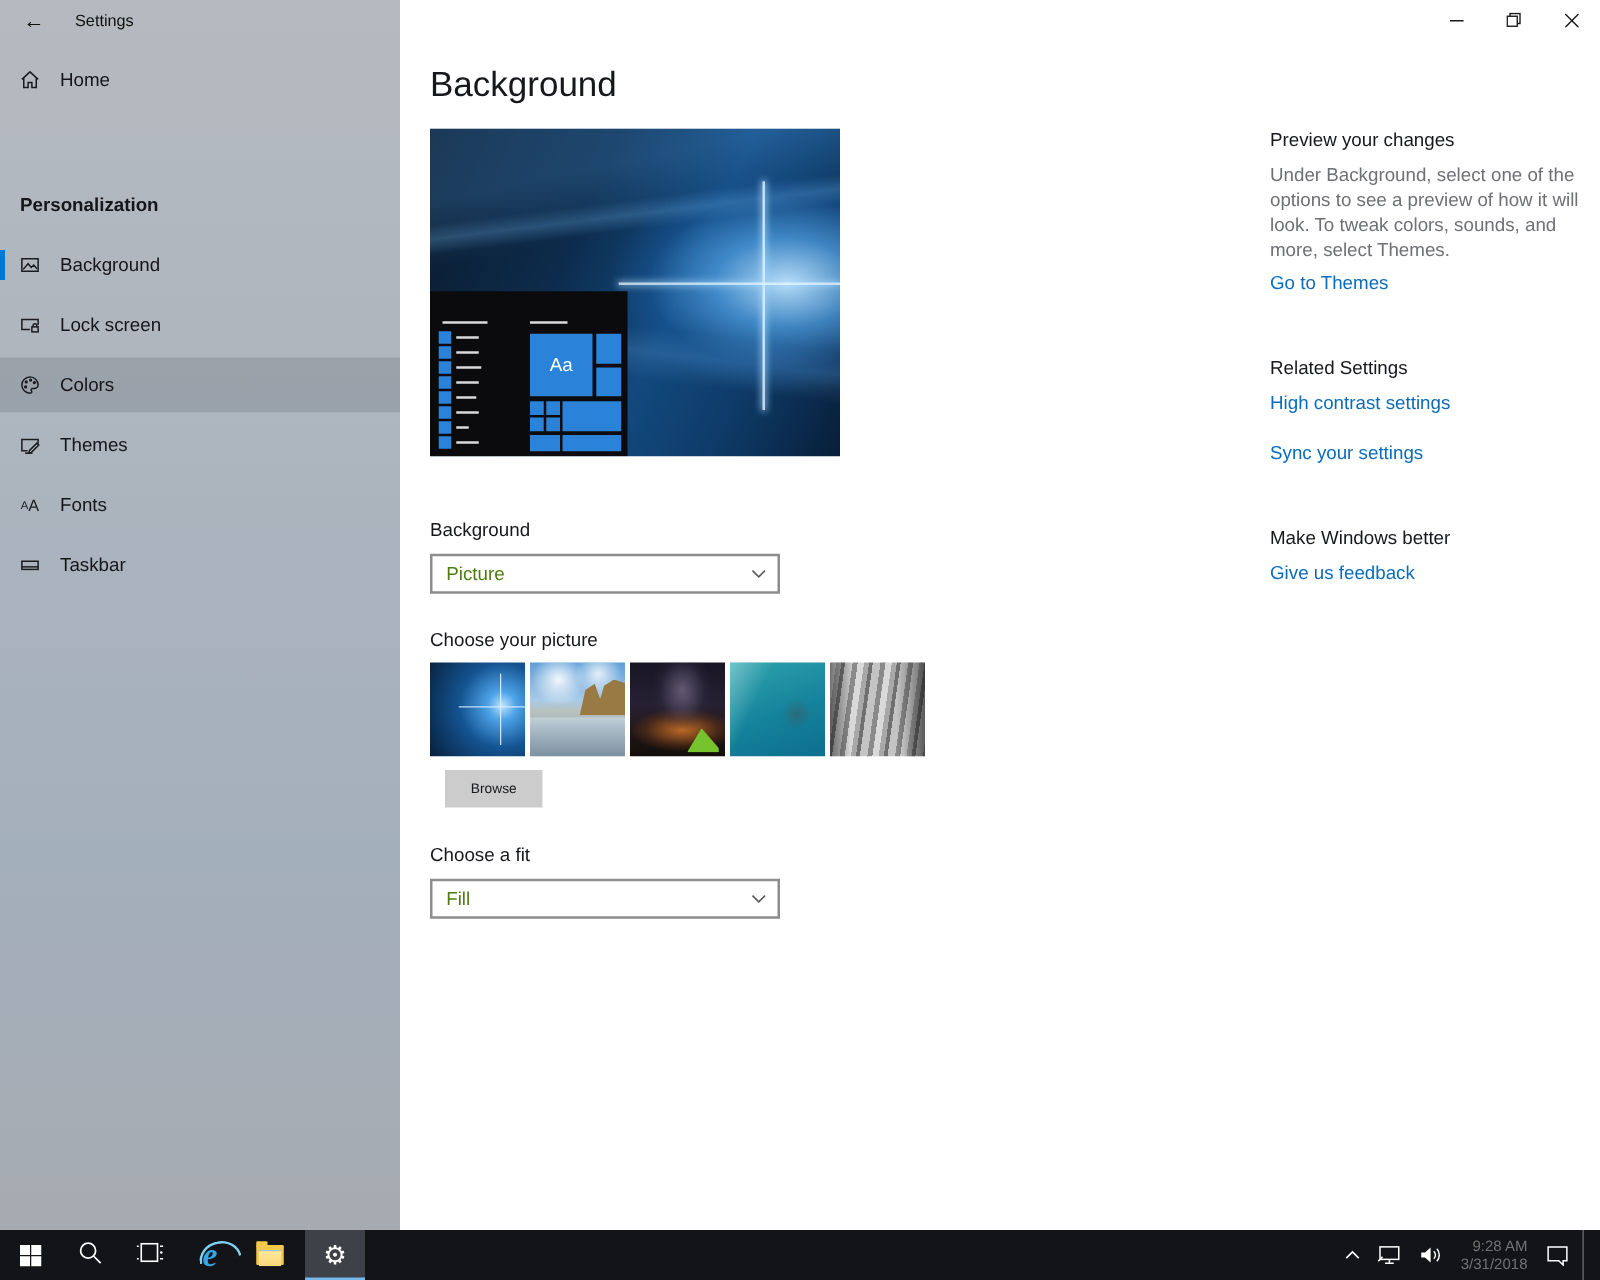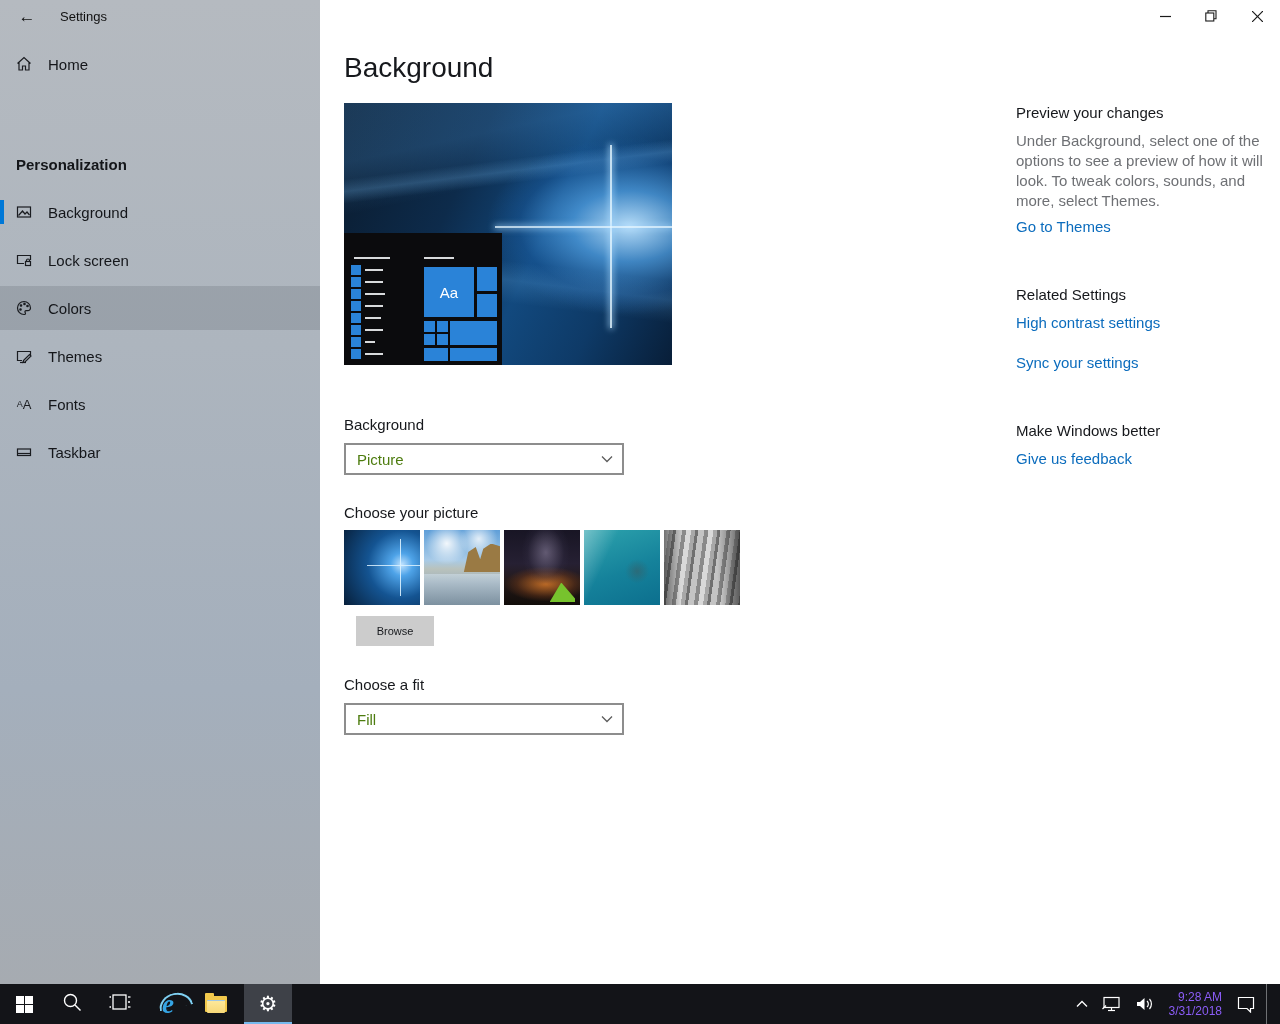--- a/index.html
+++ b/index.html
@@ -128,21 +128,21 @@
     background:linear-gradient(180deg,#fde89a,#f7d878); border-radius:1px; border-top:1px solid #9ec7e8; }
   .gear-glyph { color:#fff; font-size:21px; font-family:"DejaVu Sans",sans-serif; line-height:1; }
 
   .tb-watermark { position:absolute; right:16px; top:0; height:40px; display:flex; align-items:center;
     z-index:1; pointer-events:none; }
   .wm-text { font-size:19px; color:rgba(195,200,206,0.55); letter-spacing:0.5px; white-space:nowrap; }
   .wm-book { margin-right:6px; opacity:0.75; }
   .tb-right { position:absolute; right:8px; top:0; height:40px; display:flex; align-items:center; z-index:2; }
   .tray-btn { height:40px; display:flex; align-items:center; justify-content:center;
     color:#fff; cursor:pointer; padding:0 7px; }
-  .clock { text-align:right; color:#8b5cf6; font-size:12px; line-height:14px; padding:0 8px; cursor:pointer; }
+  .clock { text-align:right; color:#737373; font-size:12px; line-height:14px; padding:0 8px; cursor:pointer; }
   .show-desktop { width:6px; height:40px; border-left:1px solid #6f7174; margin-left:4px; cursor:pointer; }
 </style>
 </head>
 <body>
 
 <div class="screen">
 
   <div class="sidebar">
     <div class="back-btn">
       <span>←</span>

